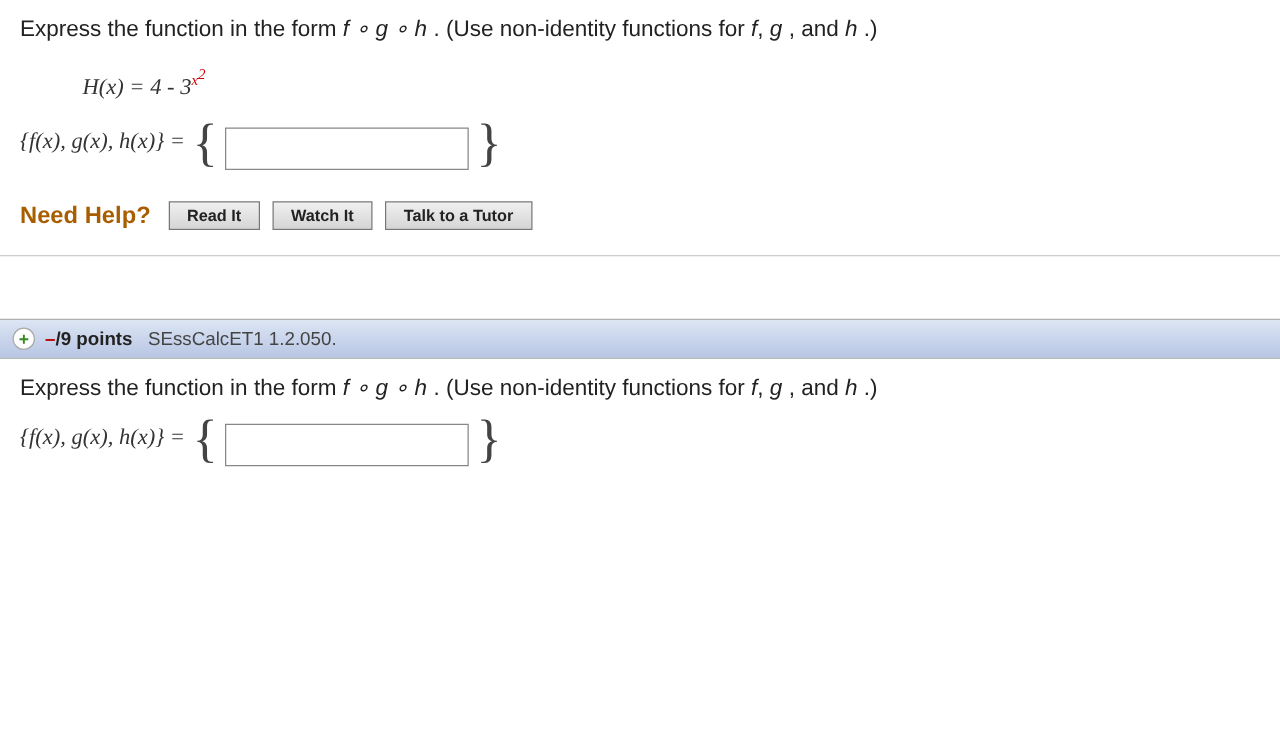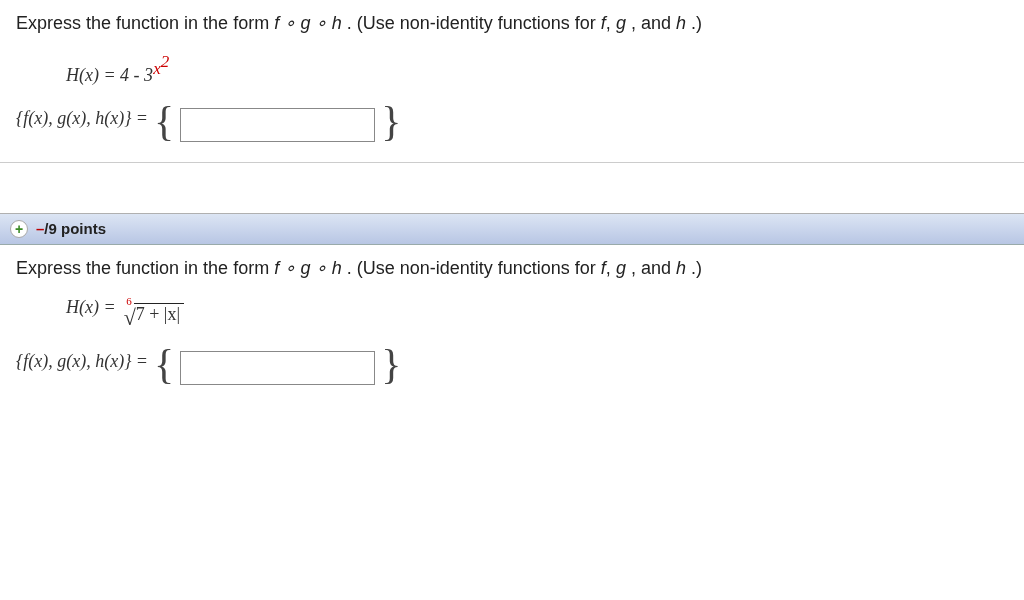--- a/index.html
+++ b/index.html
@@ -19,21 +19,21 @@
       margin-bottom: 18px;
       color: #222;
     }
     .question-text i { font-style: italic; }
     .formula {
       font-size: 18px;
       margin: 8px 0 22px 50px;
       font-family: 'Times New Roman', serif;
     }
     .formula sup {
-      font-size: 17px;
+      font-size: 12px;
       vertical-align: super;
     }
     .formula .red { color: #cc0000; }
     .answer-line {
       font-size: 18px;
       font-family: 'Times New Roman', serif;
       display: flex;
       align-items: flex-start;
       margin-top: 4px;
     }
@@ -167,51 +167,50 @@
     </i>
   </div>
 
   <div class="answer-line">
     <span class="answer-label"><i>{f(x), g(x), h(x)} = </i></span>
     <span class="brace">{</span>
     <input class="answer-input" type="text" value="" style="">
     <span class="brace">}</span>
   </div>
 
+  <div class="help-row">
+    <span class="help-label">Need Help?</span>
+    <button class="help-btn">Read It</button>
+    <button class="help-btn">Watch It</button>
+    <button class="help-btn">Talk to a Tutor</button>
+  </div>
 </div>
 
 <div class="gap"></div>
 
 <div class="section-header">
   <span class="plus-icon">+</span>
   <span>
     <span class="dash-red">–</span><span class="points">/9 points</span>
   </span>
+  <span class="source">&nbsp;&nbsp;<span>SEssCalcET1 1.2.050.</span></span>
 </div>
 
 <div class="question-block" style="border-bottom:none;">
   <div class="question-text">
     <span>Express the function in the form </span>
     <i>f ∘ g ∘ h</i>
     <span>. (Use non-identity functions for </span>
     <i>f</i>,
     <i>g</i>
     <span>, and </span>
     <i>h</i>
     <span>.)</span>
   </div>
 
-  <div class="formula">
-    <i>H(x) = </i>
-    <span class="radical">
-      <span class="rad-index">6</span>
-      <span class="rad-sym">√</span>
-      <span class="radicand">7 + |x|</span>
-    </span>
-  </div>
 
   <div class="answer-line">
     <span class="answer-label"><i>{f(x), g(x), h(x)} = </i></span>
     <span class="brace">{</span>
     <input class="answer-input" type="text" value="" style="">
     <span class="brace">}</span>
   </div>
 </div>
 
 </body></html>

